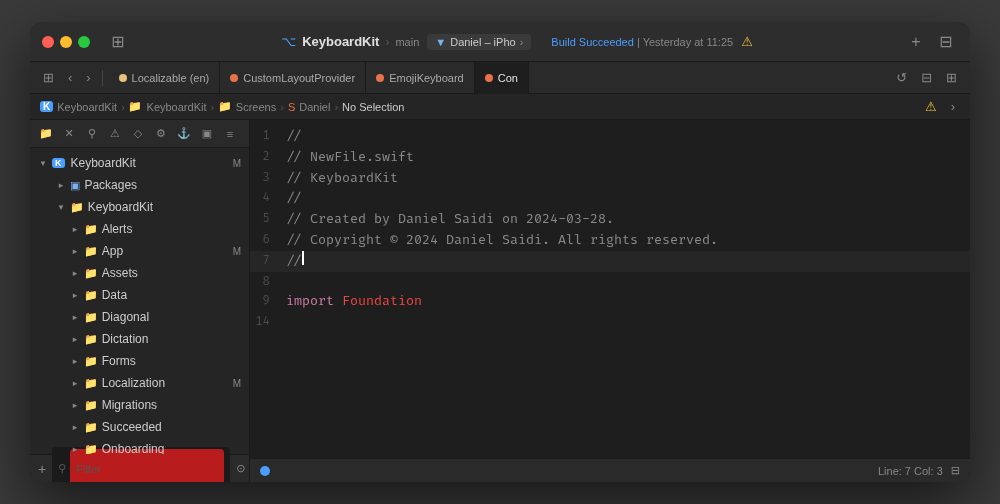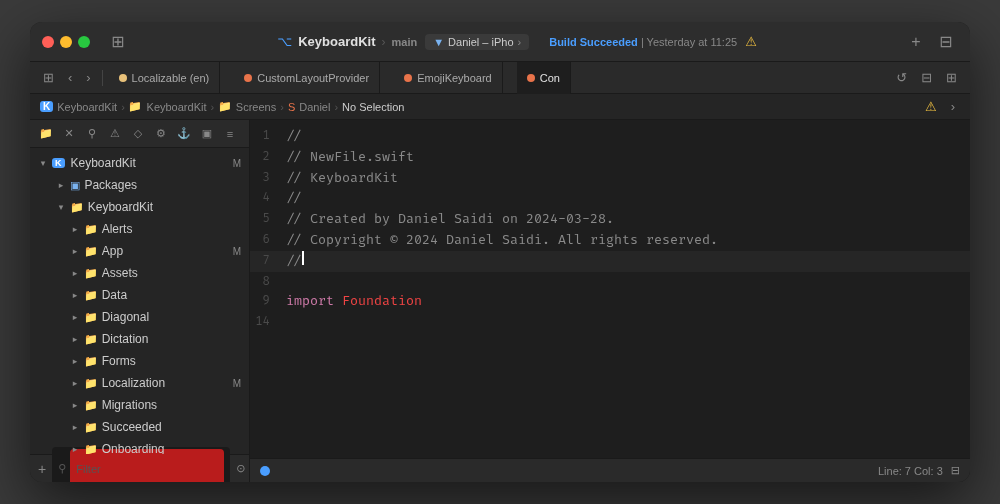--- a/index.html
+++ b/index.html
@@ -47,38 +47,37 @@
     .tl-minimize { background: #febc2e; }
     .tl-maximize { background: #28c840; }
     .project-name {
       color: #e0e0e0;
       font-size: 13px;
       font-weight: 600;
     }
     .branch-name {
       color: #888;
       font-size: 11px;
-      font-weight: bold;
     }
     .device-pill {
       background: #3a3a3a;
       border-radius: 4px;
       padding: 2px 8px;
       color: #ccc;
       font-size: 11px;
       display: flex;
       align-items: center;
       gap: 4px;
     }
     .build-status {
       color: #888;
       font-size: 11px;
       margin-left: 12px;
     }
-    .build-status span.success { color: #4a9eff; font-weight: 700; }
+    .build-status span.success { color: #4a9eff; font-weight: 400; }
     .titlebar-right {
       display: flex;
       gap: 6px;
       align-items: center;
     }
     .titlebar-btn {
       color: #888;
       font-size: 16px;
       cursor: pointer;
       width: 24px;
@@ -107,21 +106,21 @@
     }
     .toolbar-separator {
       width: 1px;
       height: 16px;
       background: #444;
       margin: 0 2px;
     }
     .tab-bar {
       display: flex;
       align-items: center;
-      gap: 14px;
+      gap: 0;
       flex: 1;
     }
     .tab {
       display: flex;
       align-items: center;
       gap: 5px;
       padding: 4px 10px;
       color: #aaa;
       font-size: 11px;
       cursor: pointer;

